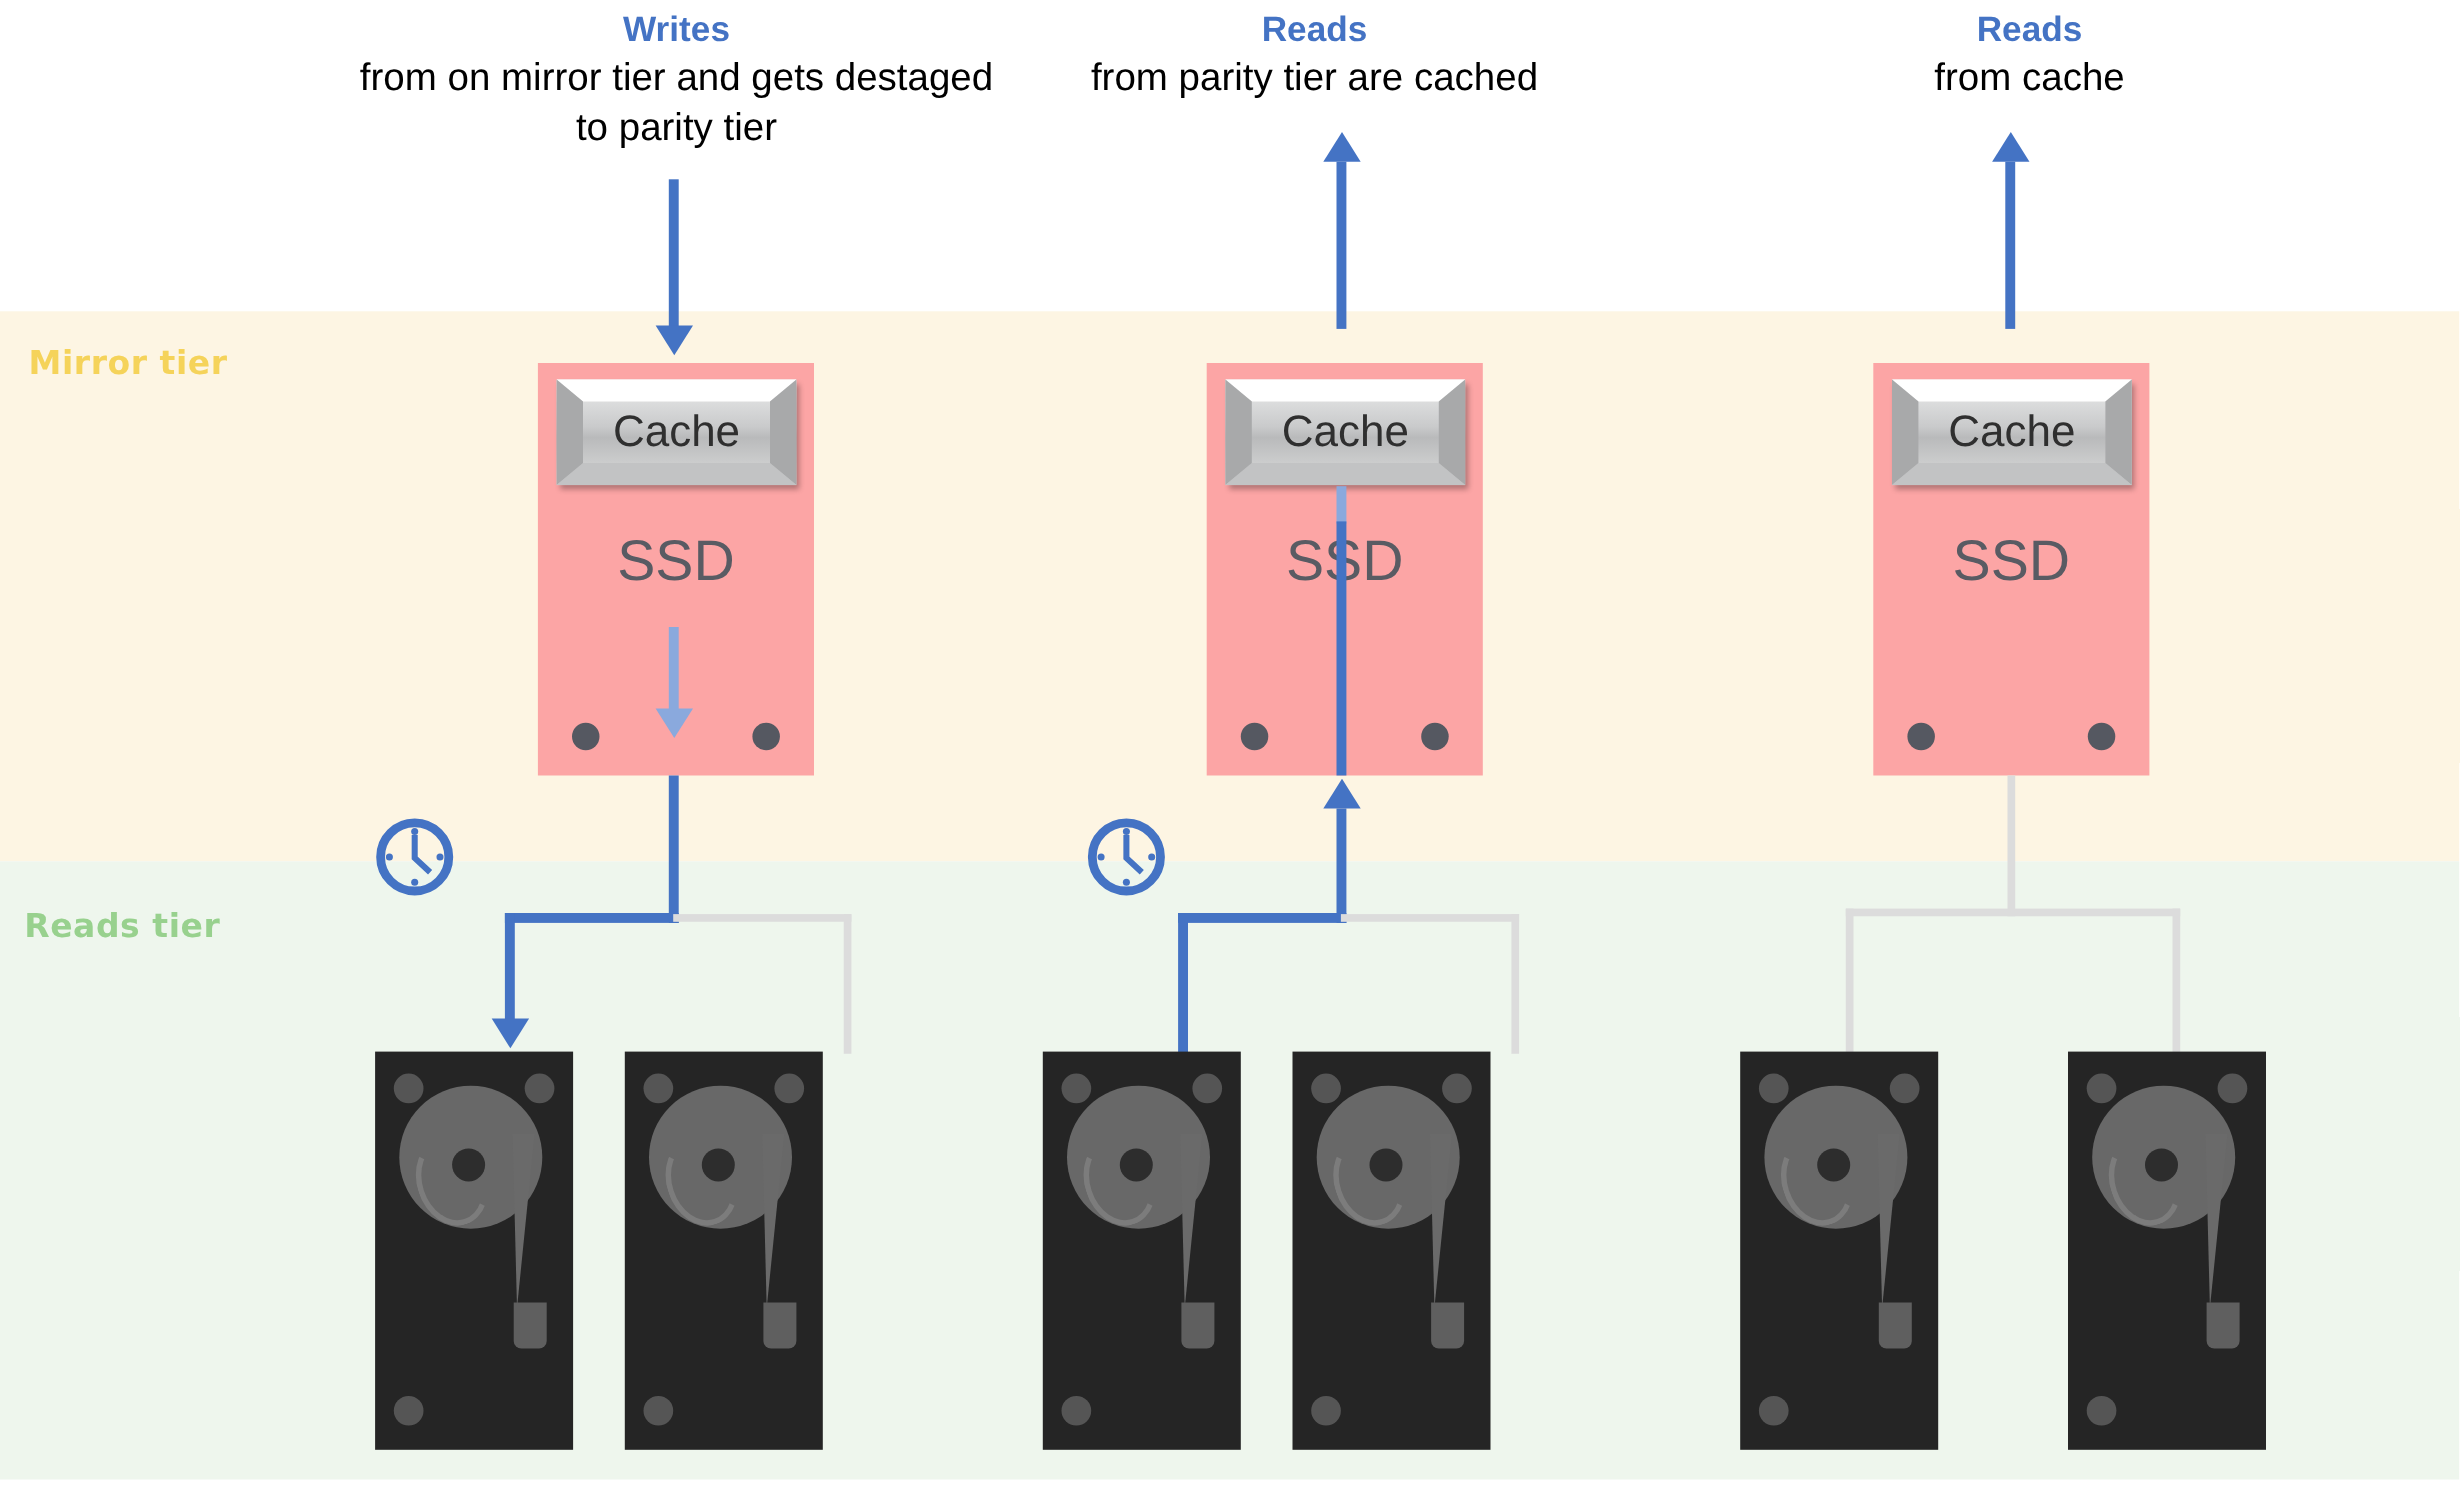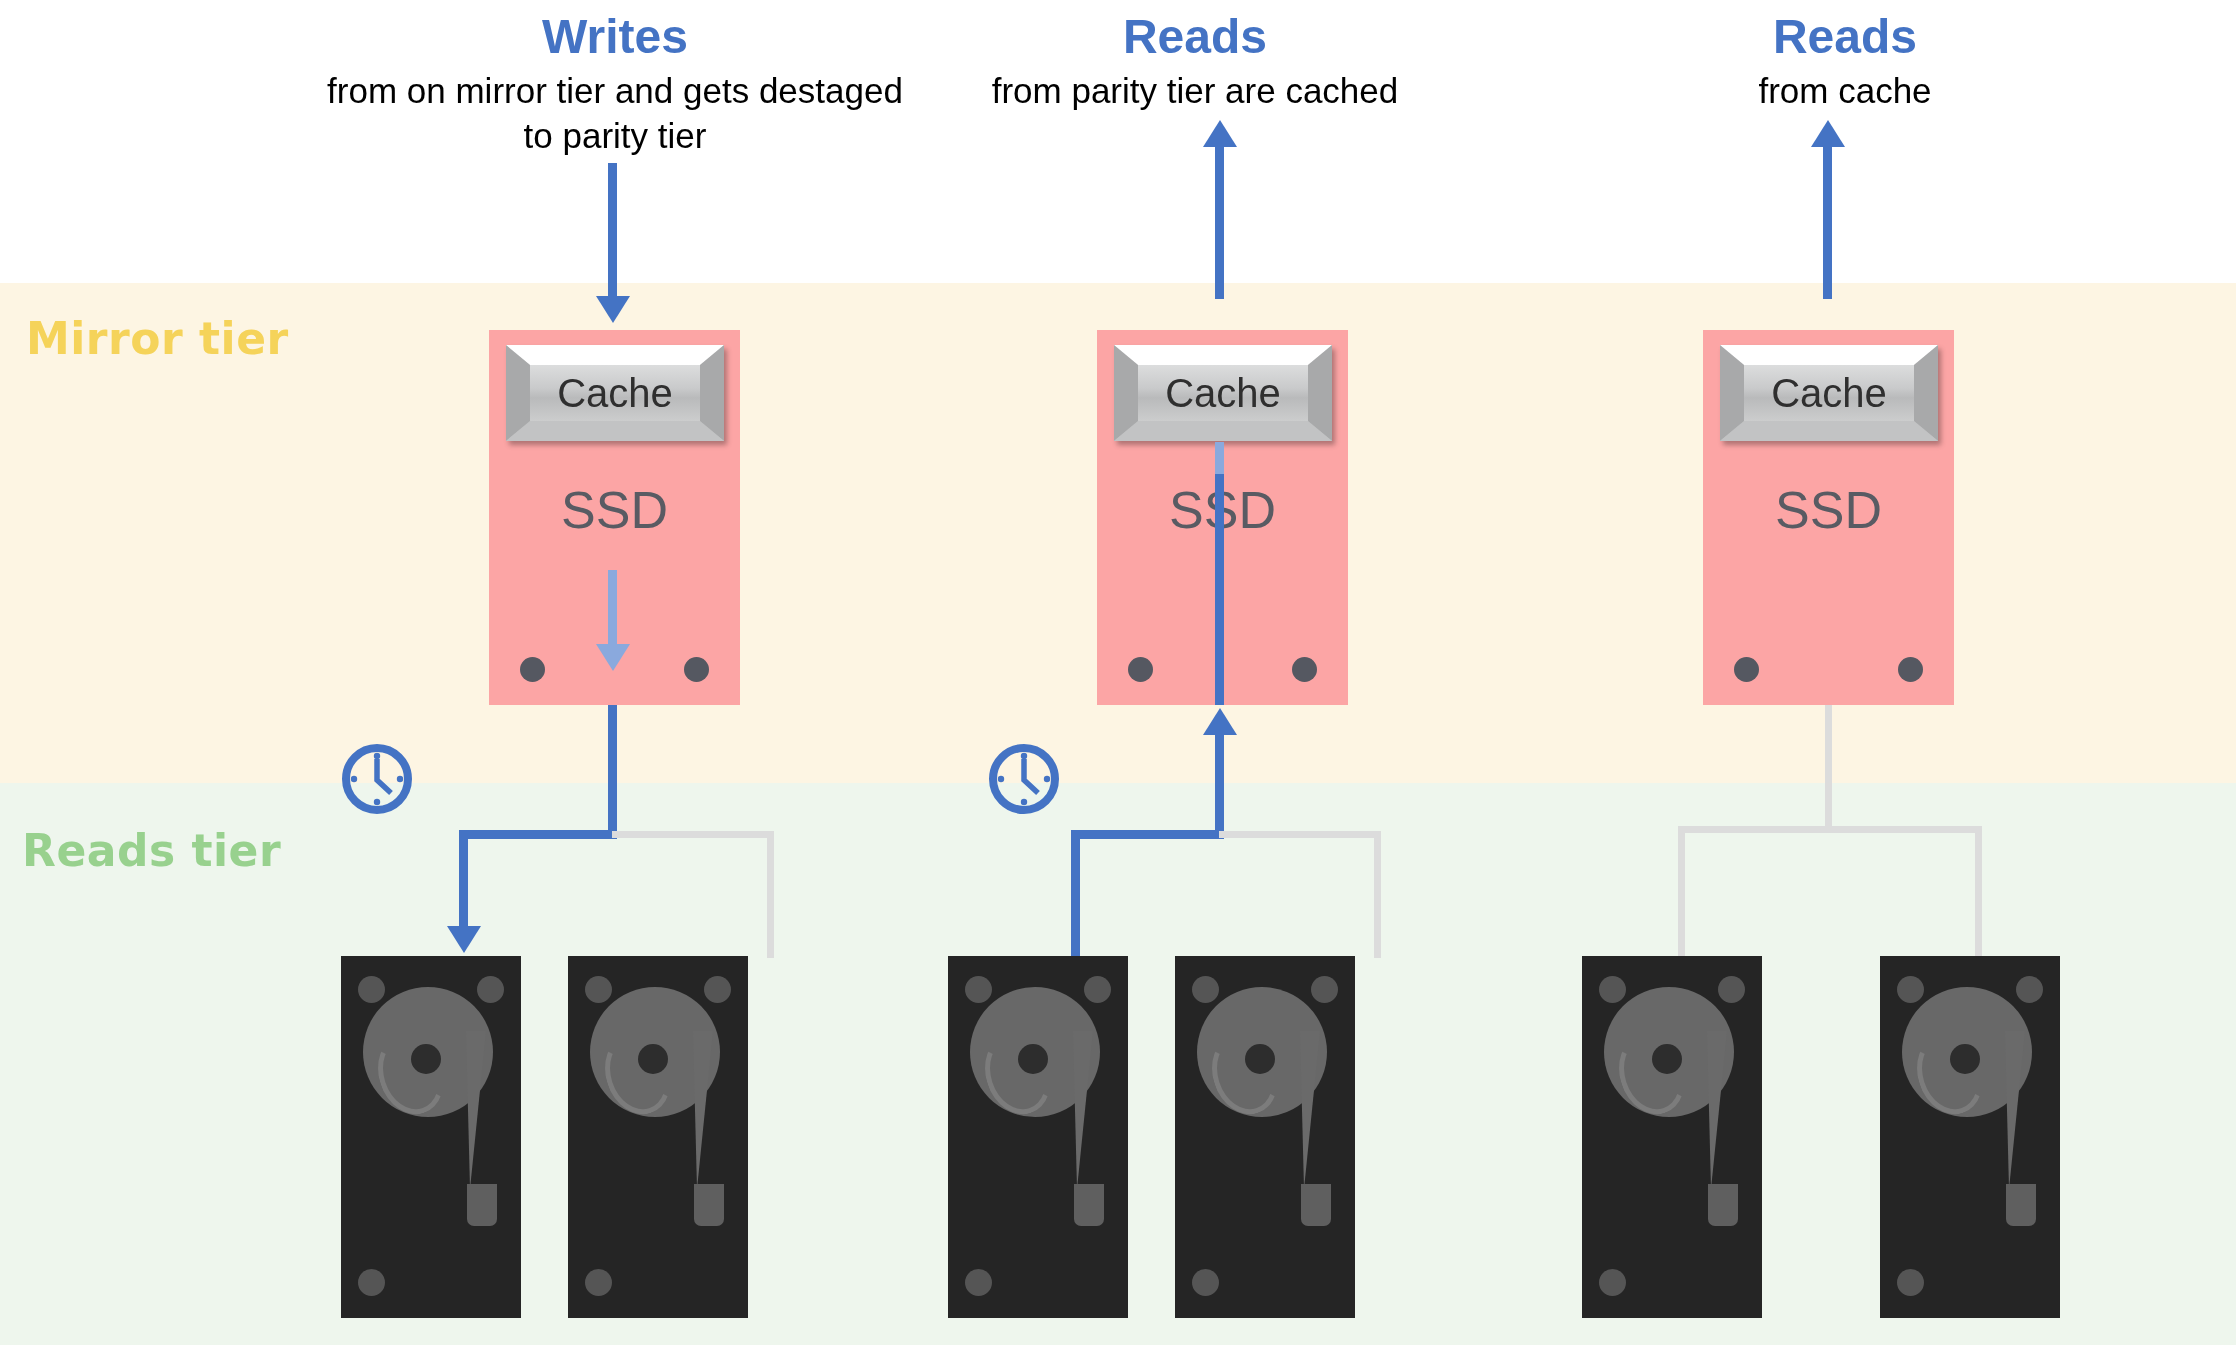--- a/index.html
+++ b/index.html
@@ -23,39 +23,39 @@
     left: 0;
     width: 2236px;
   }
   #mirror-band { top: 283px; height: 500px; background: #fdf5e3; }
   #parity-band { top: 783px; height: 562px; background: #eef6ed; }
 
   .tier-label {
     position: absolute;
     font-family: "DejaVu Sans", sans-serif;
     font-weight: bold;
-    font-size: 44px;
+    font-size: 30px;
     letter-spacing: 0.5px;
     white-space: nowrap;
   }
   #mirror-tier-label { left: 26px; top: 313px; color: #f5d35a; }
   #parity-tier-label { left: 22px; top: 825px; color: #98d18e; }
 
   .callout {
     position: absolute;
     text-align: center;
     line-height: 1.28;
     color: #000000;
     font-size: 35px;
   }
   .callout .head {
     display: block;
     color: #4473c4;
     font-weight: bold;
-    font-size: 48px;
+    font-size: 32px;
     margin-bottom: 2px;
   }
   .callout .body { display: block; }
 
   #callout-writes { left: 315px; top: 6px; width: 600px; }
   #callout-reads-parity { left: 935px; top: 6px; width: 520px; }
   #callout-reads-cache { left: 1585px; top: 6px; width: 520px; }
 
   
   .vline, .hline {

